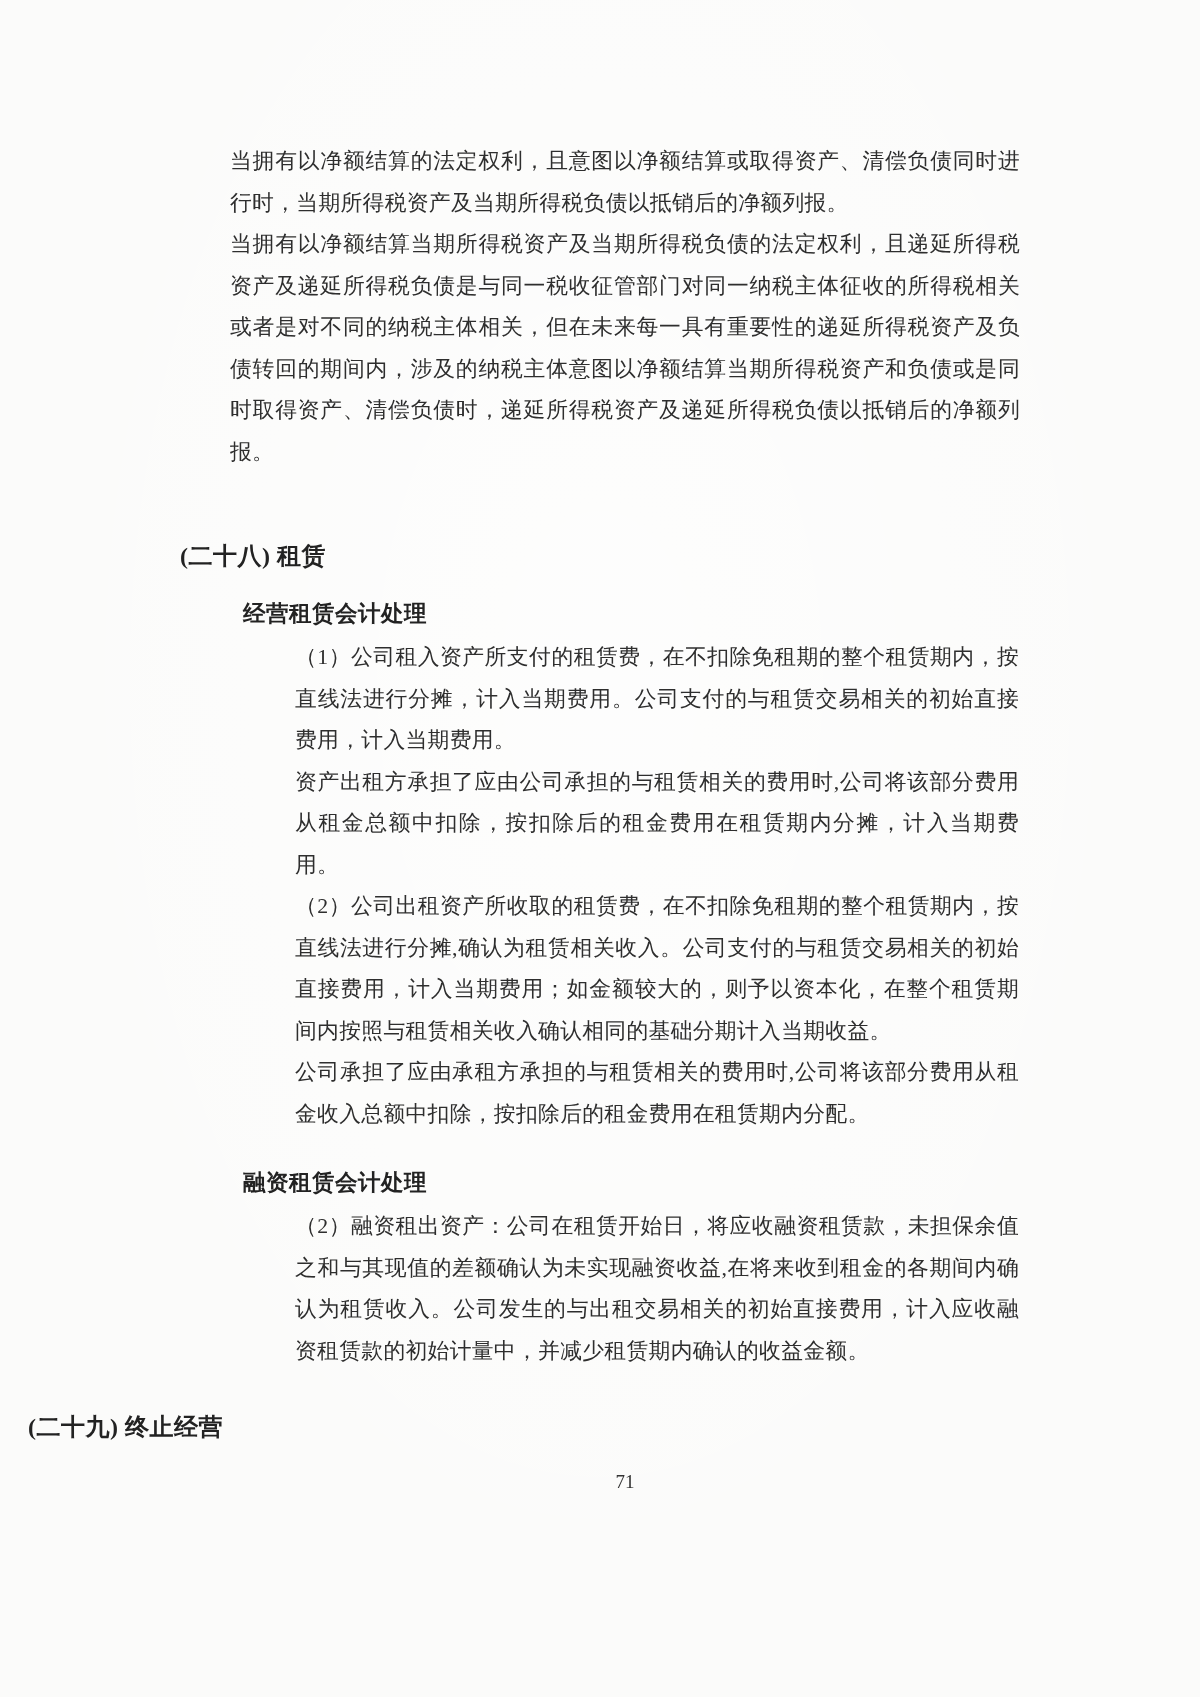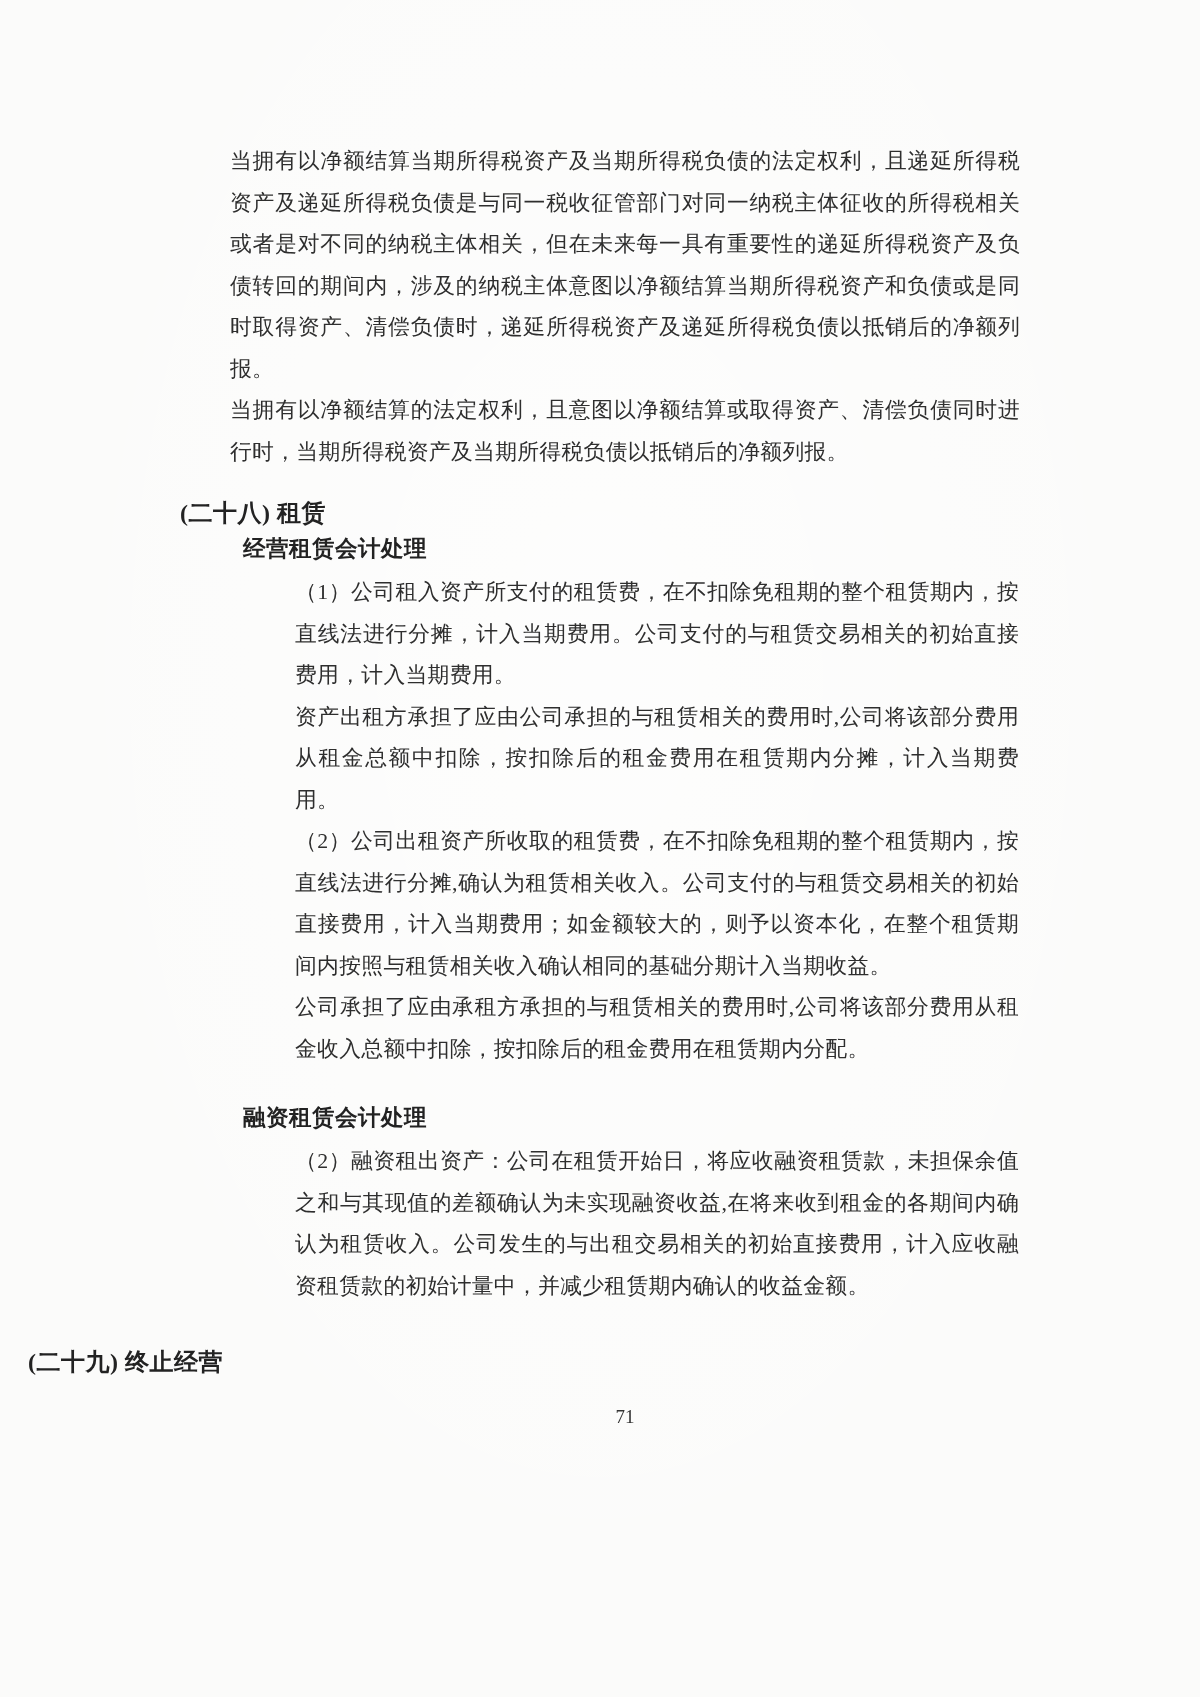--- a/index.html
+++ b/index.html
@@ -51,22 +51,22 @@
     font-size: 22.5px;
     line-height: 34px;
     font-weight: bold;
     color: #222;
     letter-spacing: 0.5px;
   }
   .numbered-block {
     margin-left: 295px;
     width: 724px;
   }
-  .h28 { margin-top: 23px; }
-  .sub-op { margin-top: 2px; }
+  .h28 { margin-top: 66px; }
+  .sub-op { margin-top: 24px; }
   .block-op { margin-top: 6px; }
   .sub-fin { margin-top: 31px; }
   .block-fin { margin-top: 6px; }
   .h29 { margin-top: 38px; margin-left: 28px; }
   .page-number {
     margin-top: 24px;
     margin-left: 230px;
     width: 790px;
     text-align: center;
     font-size: 19px;
@@ -74,22 +74,22 @@
     color: #333;
   }
 </style>
 </head>
 <body>
 
 <div class="page">
   <div class="content">
 
     <div class="intro-block">
+      <p>当拥有以净额结算的法定权利，且意图以净额结算或取得资产、清偿负债同时进行时，当期所得税资产及当期所得税负债以抵销后的净额列报。</p>
       <p>当拥有以净额结算当期所得税资产及当期所得税负债的法定权利，且递延所得税资产及递延所得税负债是与同一税收征管部门对同一纳税主体征收的所得税相关或者是对不同的纳税主体相关，但在未来每一具有重要性的递延所得税资产及负债转回的期间内，涉及的纳税主体意图以净额结算当期所得税资产和负债或是同时取得资产、清偿负债时，递延所得税资产及递延所得税负债以抵销后的净额列报。</p>
-      <p>当拥有以净额结算的法定权利，且意图以净额结算或取得资产、清偿负债同时进行时，当期所得税资产及当期所得税负债以抵销后的净额列报。</p>
     </div>
 
     <div class="section-heading h28">(二十八) 租赁</div>
 
     <div class="sub-heading sub-op">经营租赁会计处理</div>
 
     <div class="numbered-block block-op">
       <p>（1）公司租入资产所支付的租赁费，在不扣除免租期的整个租赁期内，按直线法进行分摊，计入当期费用。公司支付的与租赁交易相关的初始直接费用，计入当期费用。</p>
       <p>资产出租方承担了应由公司承担的与租赁相关的费用时,公司将该部分费用从租金总额中扣除，按扣除后的租金费用在租赁期内分摊，计入当期费用。</p>
       <p>（2）公司出租资产所收取的租赁费，在不扣除免租期的整个租赁期内，按直线法进行分摊,确认为租赁相关收入。公司支付的与租赁交易相关的初始直接费用，计入当期费用；如金额较大的，则予以资本化，在整个租赁期间内按照与租赁相关收入确认相同的基础分期计入当期收益。</p>

